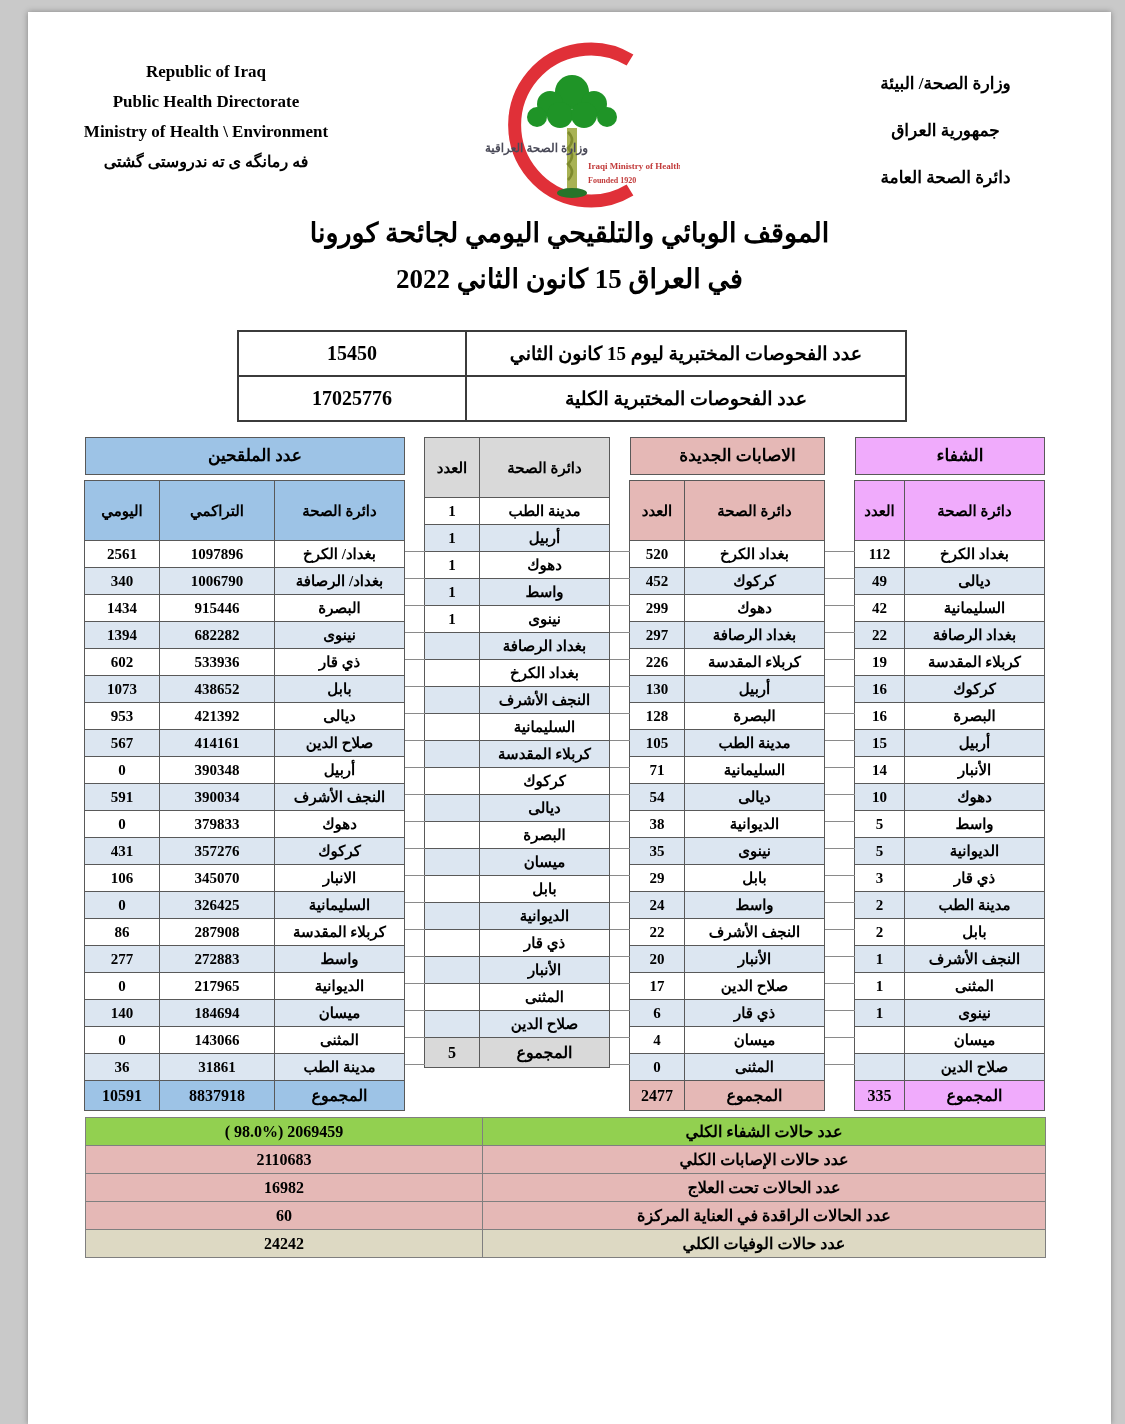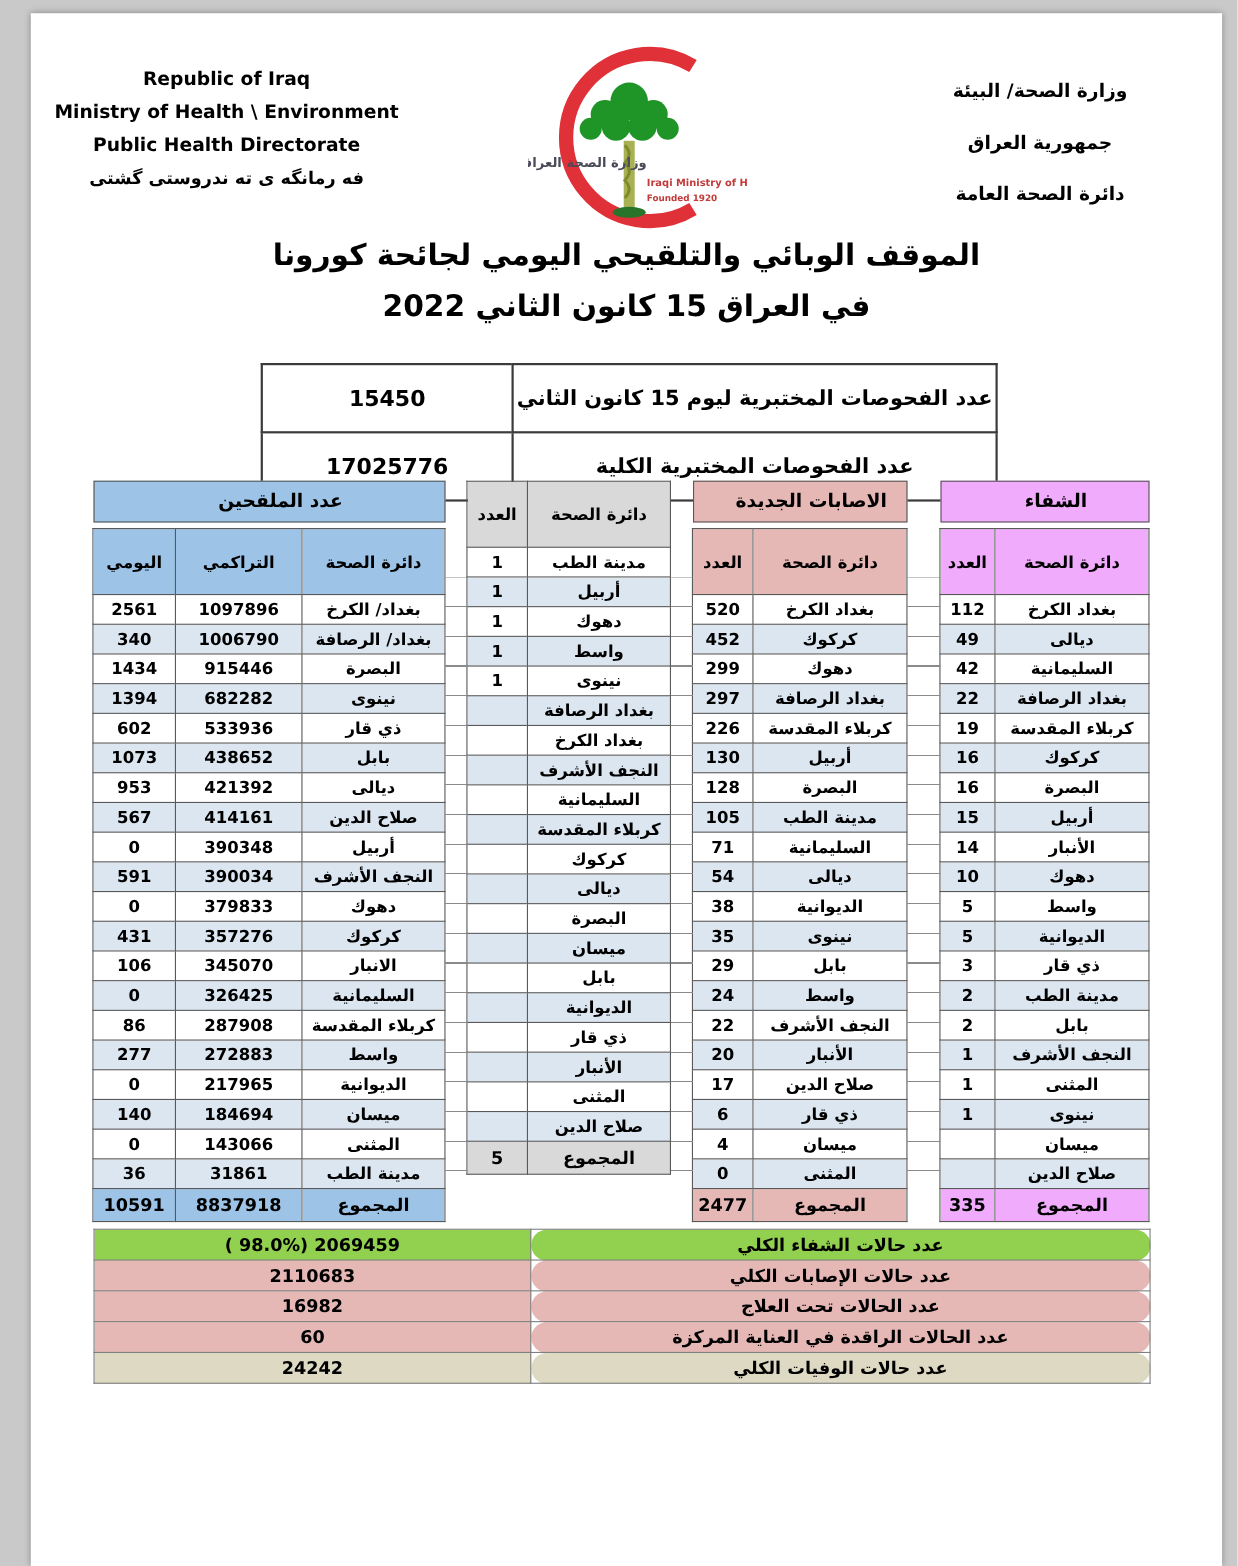--- a/index.html
+++ b/index.html
@@ -9,35 +9,36 @@
     position:relative;
     font-family:"DejaVu Sans","Liberation Sans",sans-serif;
     font-weight:bold;
     color:#000;
     overflow:hidden;
   }
   .page {
     position:absolute; top:12px; left:28px; right:14px; bottom:0;
     background:#ffffff;
     box-shadow:0 0 6px rgba(0,0,0,.35);
+    font-family:Liberation Serif, serif;
   }
   
   .hdr-en { position:absolute; top:45px; left:18px; width:320px; text-align:center;
             font-size:17px; line-height:30px; }
   .hdr-en .kurdish { font-size:16px; }
   .hdr-logo { position:absolute; top:20px; left:452px; width:200px; height:185px; }
   .hdr-ar { position:absolute; top:48px; left:810px; width:215px; text-align:center;
             font-size:17px; line-height:47px; direction:rtl; }
   
   .title { position:absolute; top:198px; left:0; right:0; text-align:center;
            font-size:27px; line-height:46px; direction:rtl; }
   
   .tests { position:absolute; top:318px; left:209px; width:668px;
            border-collapse:collapse; direction:rtl; table-layout:fixed; }
-  .tests td { border:2px solid #3b3b3b; height:62px; text-align:center; vertical-align:middle; }
+  .tests td { border:2px solid #3b3b3b; height:45px; text-align:center; vertical-align:middle; }
   .tests td.lbl { width:440px; font-size:19px; }
   .tests td.val { width:228px; font-size:20px; direction:ltr; }
   
   .tables-wrap { position:absolute; top:425px; left:57px; width:960px;
                  display:flex; direction:rtl; align-items:flex-start; }
   .tbl { flex:none; }
   .tbl .sec-title { height:38px; line-height:36px; text-align:center; font-size:17px;
                     border:1px solid #595959; margin-bottom:5px; direction:rtl;padding-left:20px; }
   .tbl table { border-collapse:collapse; table-layout:fixed; width:100%; direction:rtl; }
   .tbl th, .tbl td { border:1px solid #595959; text-align:center; vertical-align:middle;
@@ -56,35 +57,35 @@
   .vaccinated .sec-title, .vaccinated thead th, .vaccinated tfoot td { background:#9dc3e6; }
   .spacer { flex:none; margin-top:88px; height:541px;
             background:repeating-linear-gradient(to bottom,
               transparent 0, transparent 26px, #8a8a8a 26px, #8a8a8a 27px); }
   .sp-w30 { width:30px; } .sp-w20 { width:20px; }
   
   .summary { position:absolute; top:1105px; left:57px; width:960px;
              border-collapse:collapse; direction:rtl; table-layout:fixed; }
   .summary td { border:1px solid #7f7f7f; height:28px; text-align:center;
                 vertical-align:middle; font-size:16px; }
-  .summary td.lbl { width:563px;border-radius:14px; }
+  .summary td.lbl { width:563px; }
   .summary td.val { width:397px; direction:ltr; }
   .row-green td { background:#92d050; }
   .row-pink  td { background:#e5b8b6; }
   .row-beige td { background:#ddd9c3; }
 </style>
 </head>
 <body>
 
 <div class="page">
 
   <div class="hdr-en">
     <div>Republic of Iraq</div>
+    <div>Public Health Directorate</div>
     <div>Ministry of Health \ Environment</div>
-    <div>Public Health Directorate</div>
     <div class="kurdish" dir="rtl">فه رمانگه ى ته ندروستى گشتى</div>
   </div>
 
   <div class="hdr-logo">
     <svg viewBox="0 0 200 185" width="200" height="185">
       <path d="M 150 28 A 76 76 0 1 0 150 158" fill="none" stroke="#e03038" stroke-width="13"></path>
       <g>
         <rect x="87" y="96" width="10" height="64" fill="#a8b254"></rect>
         <path d="M 88 100 q 8 8 0 16 q 8 8 0 16 q 8 8 0 16" fill="none" stroke="#7e8a2e" stroke-width="2.5"></path>
         <circle cx="92" cy="60" r="17" fill="#1f9427"></circle>

